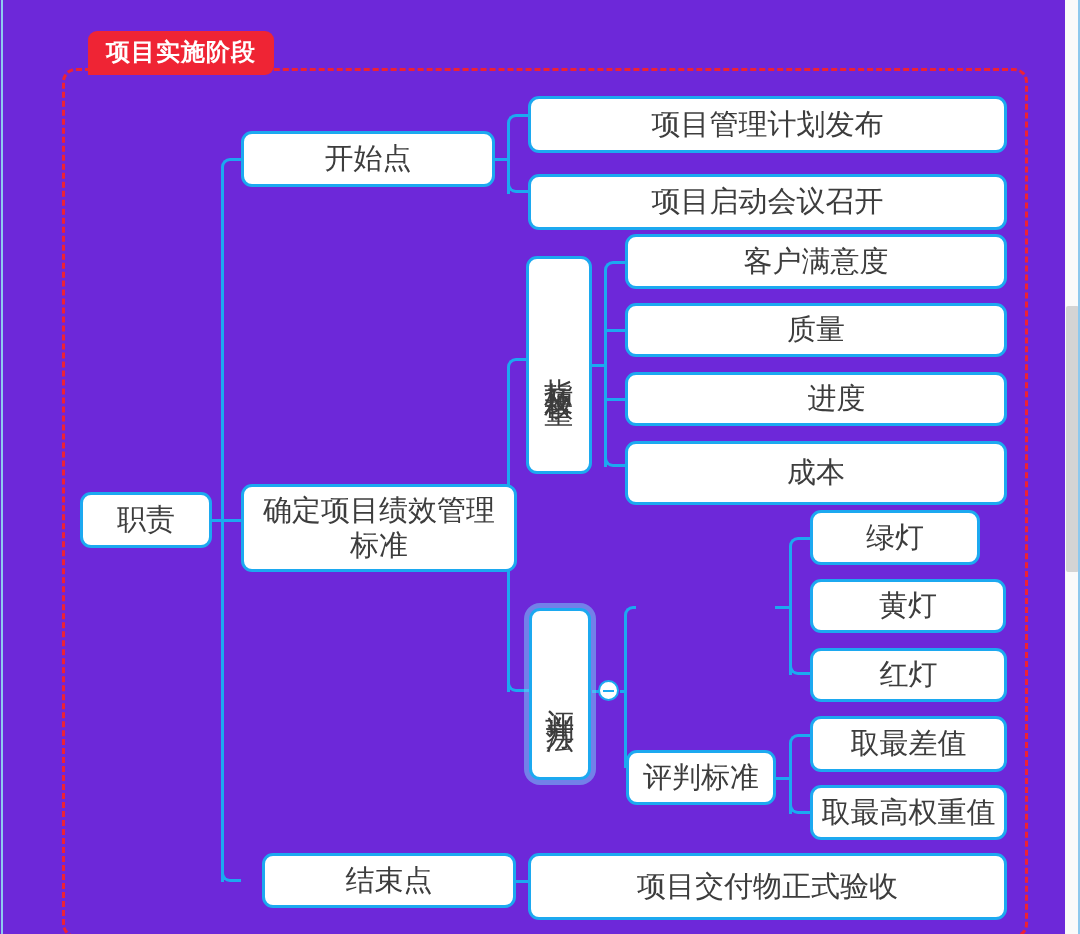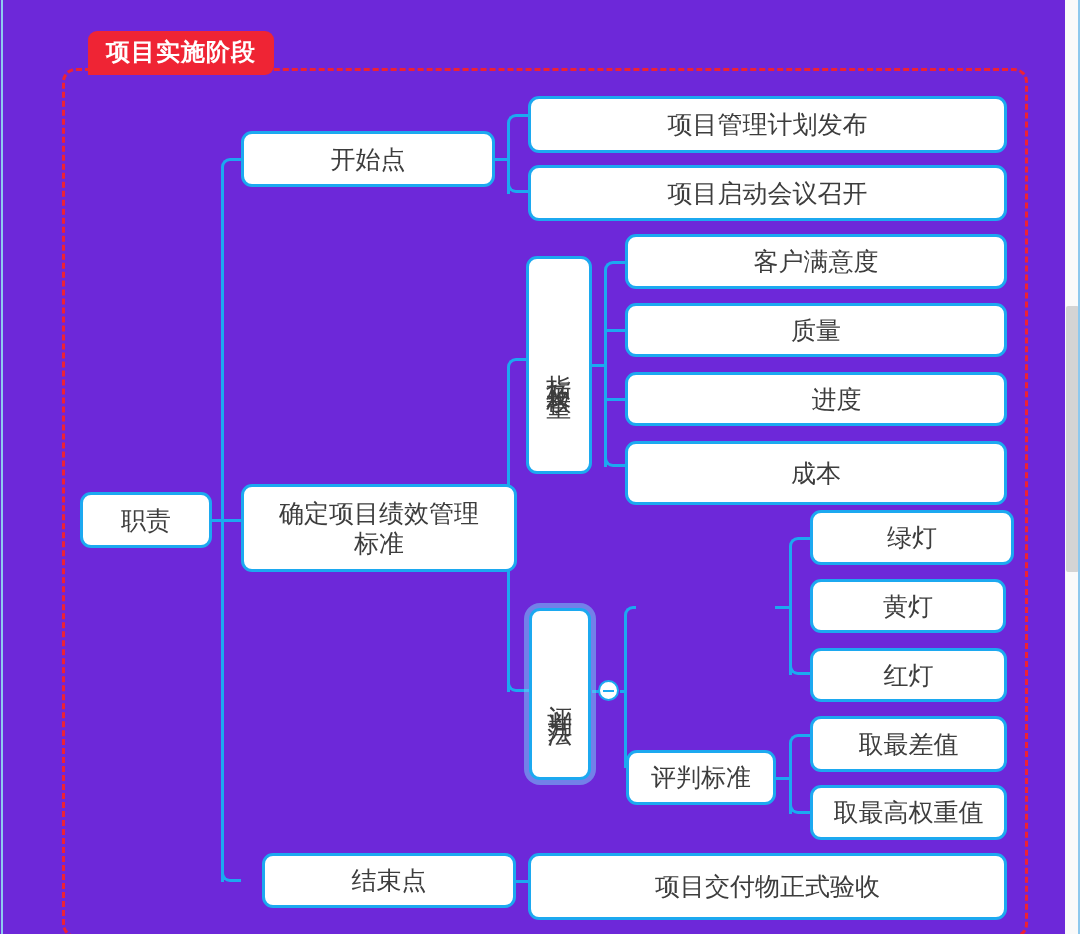--- a/index.html
+++ b/index.html
@@ -81,21 +81,21 @@
   .elbow.bl { border-left-width: 3px; border-bottom-width: 3px; border-bottom-left-radius: 9px; }
 
   
   .node {
     position: absolute;
     box-sizing: border-box;
     border: 3px solid #1ca9f0;
     border-radius: 11px;
     background: #ffffff;
     color: #3d3d3d;
-    font-size: 25px;
+    font-size: 29px;
     line-height: 1.22;
     display: flex;
     align-items: center;
     justify-content: center;
     text-align: center;
     z-index: 3;
   }
   .node.vertical {
     writing-mode: vertical-rl;
     text-orientation: upright;
@@ -212,40 +212,40 @@
   <div class="conn v" style="left:789px; top:744px; height:70px;"></div>
   <div class="elbow tl" style="left:789px; top:734px; width:22px; height:12px;"></div>
   <div class="elbow bl" style="left:789px; top:802px; width:22px; height:12px;"></div>
 
   <div class="conn h" style="left:493px; top:880px; width:37px;"></div>
 
   <div class="node" style="left:80px; top:492px; width:132px; height:56px;">职责</div>
 
   <div class="node" style="left:241px; top:131px; width:254px; height:56px;">开始点</div>
   <div class="node" style="left:528px; top:96px; width:479px; height:57px;">项目管理计划发布</div>
-  <div class="node" style="left:528px; top:165px; width:479px; height:56px;">项目启动会议召开</div>
+  <div class="node" style="left:528px; top:174px; width:479px; height:56px;">项目启动会议召开</div>
 
   <div class="node" style="left:241px; top:484px; width:276px; height:88px;">
     <span>
       <span>确定项目绩效管理</span><br>
       <span>标准</span>
     </span>
   </div>
 
   <div class="node vertical" style="left:526px; top:256px; width:66px; height:218px;">指标及权重</div>
 
   <div class="node" style="left:625px; top:234px; width:382px; height:55px;">客户满意度</div>
   <div class="node" style="left:625px; top:303px; width:382px; height:54px;">质量</div>
   <div class="node" style="left:625px; top:372px; width:382px; height:54px;padding-left:41px;">进度</div>
   <div class="node" style="left:625px; top:441px; width:382px; height:64px;">成本</div>
 
   <div class="node vertical selected" style="left:529px; top:608px; width:62px; height:172px;">评判方法</div>
   <div class="toggle" style="left:598px; top:680px;"></div>
 
-  <div class="node" style="left:810px; top:510px; width:204px; height:55px;text-align:center;">绿灯</div>
+  <div class="node" style="left:810px; top:510px; width:170px; height:55px;text-align:center;">绿灯</div>
   <div class="node" style="left:810px; top:579px; width:196px; height:54px;">黄灯</div>
   <div class="node" style="left:810px; top:648px; width:197px; height:54px;">红灯</div>
 
   <div class="node" style="left:626px; top:750px; width:150px; height:55px;">评判标准</div>
   <div class="node" style="left:810px; top:716px; width:197px; height:56px;">取最差值</div>
   <div class="node" style="left:810px; top:785px; width:197px; height:55px;">取最高权重值</div>
 
   <div class="node" style="left:241px; top:853px; width:254px; height:55px;margin-left:21px;">结束点</div>
   <div class="node" style="left:528px; top:853px; width:479px; height:67px;">项目交付物正式验收</div>
 

